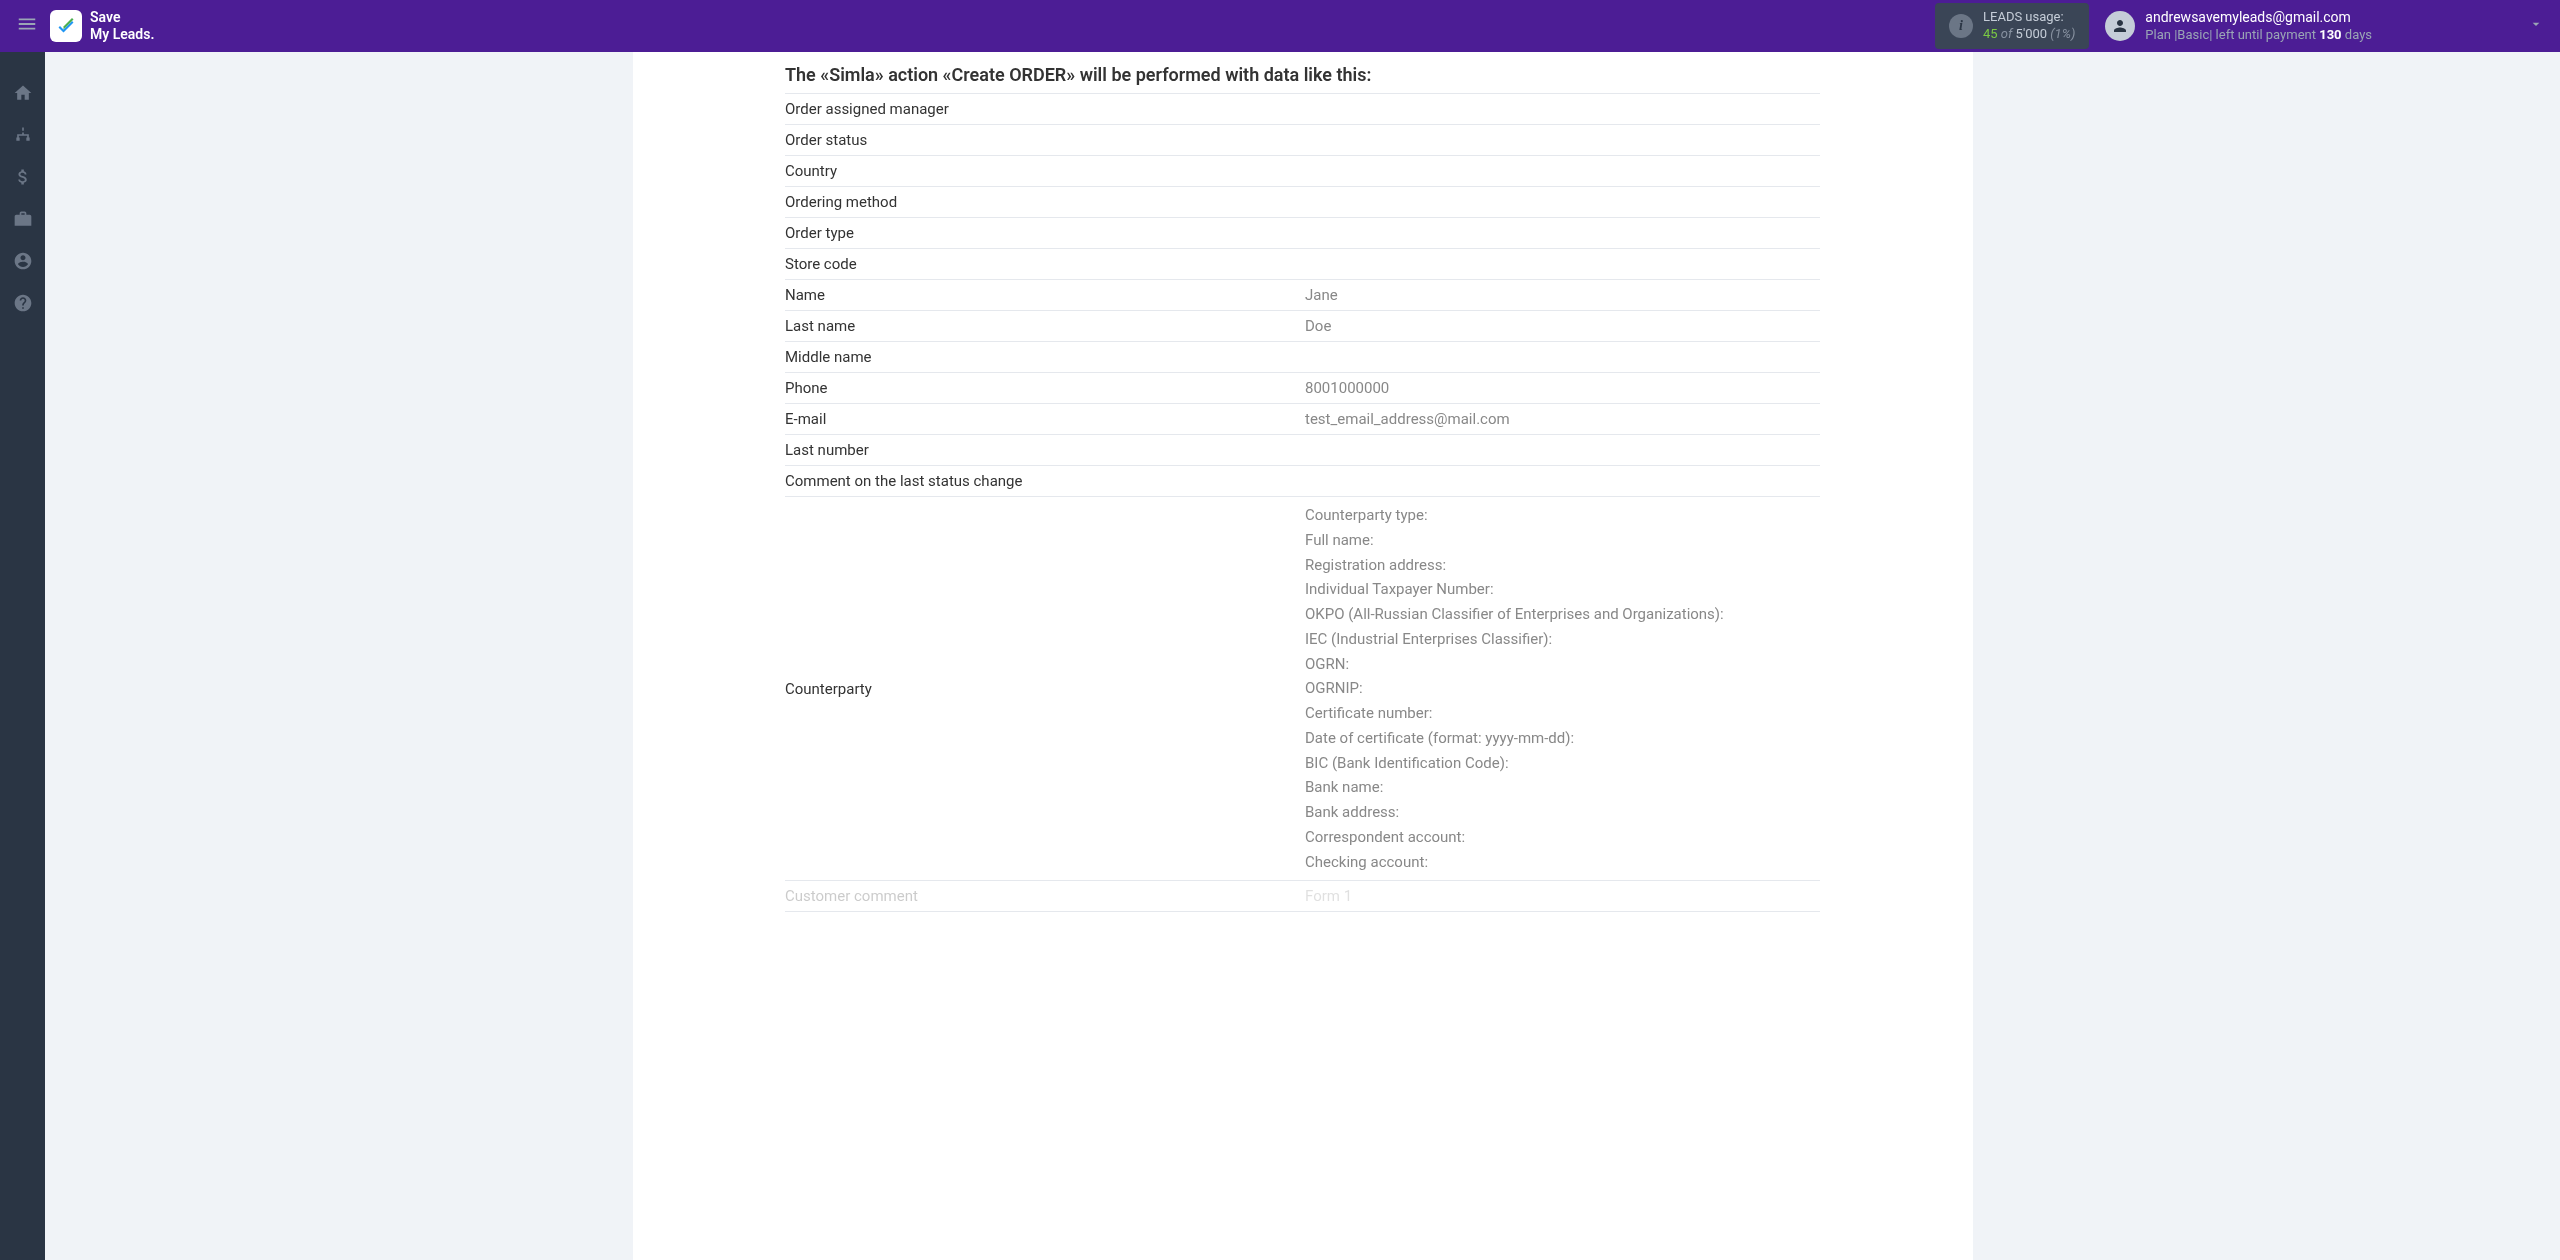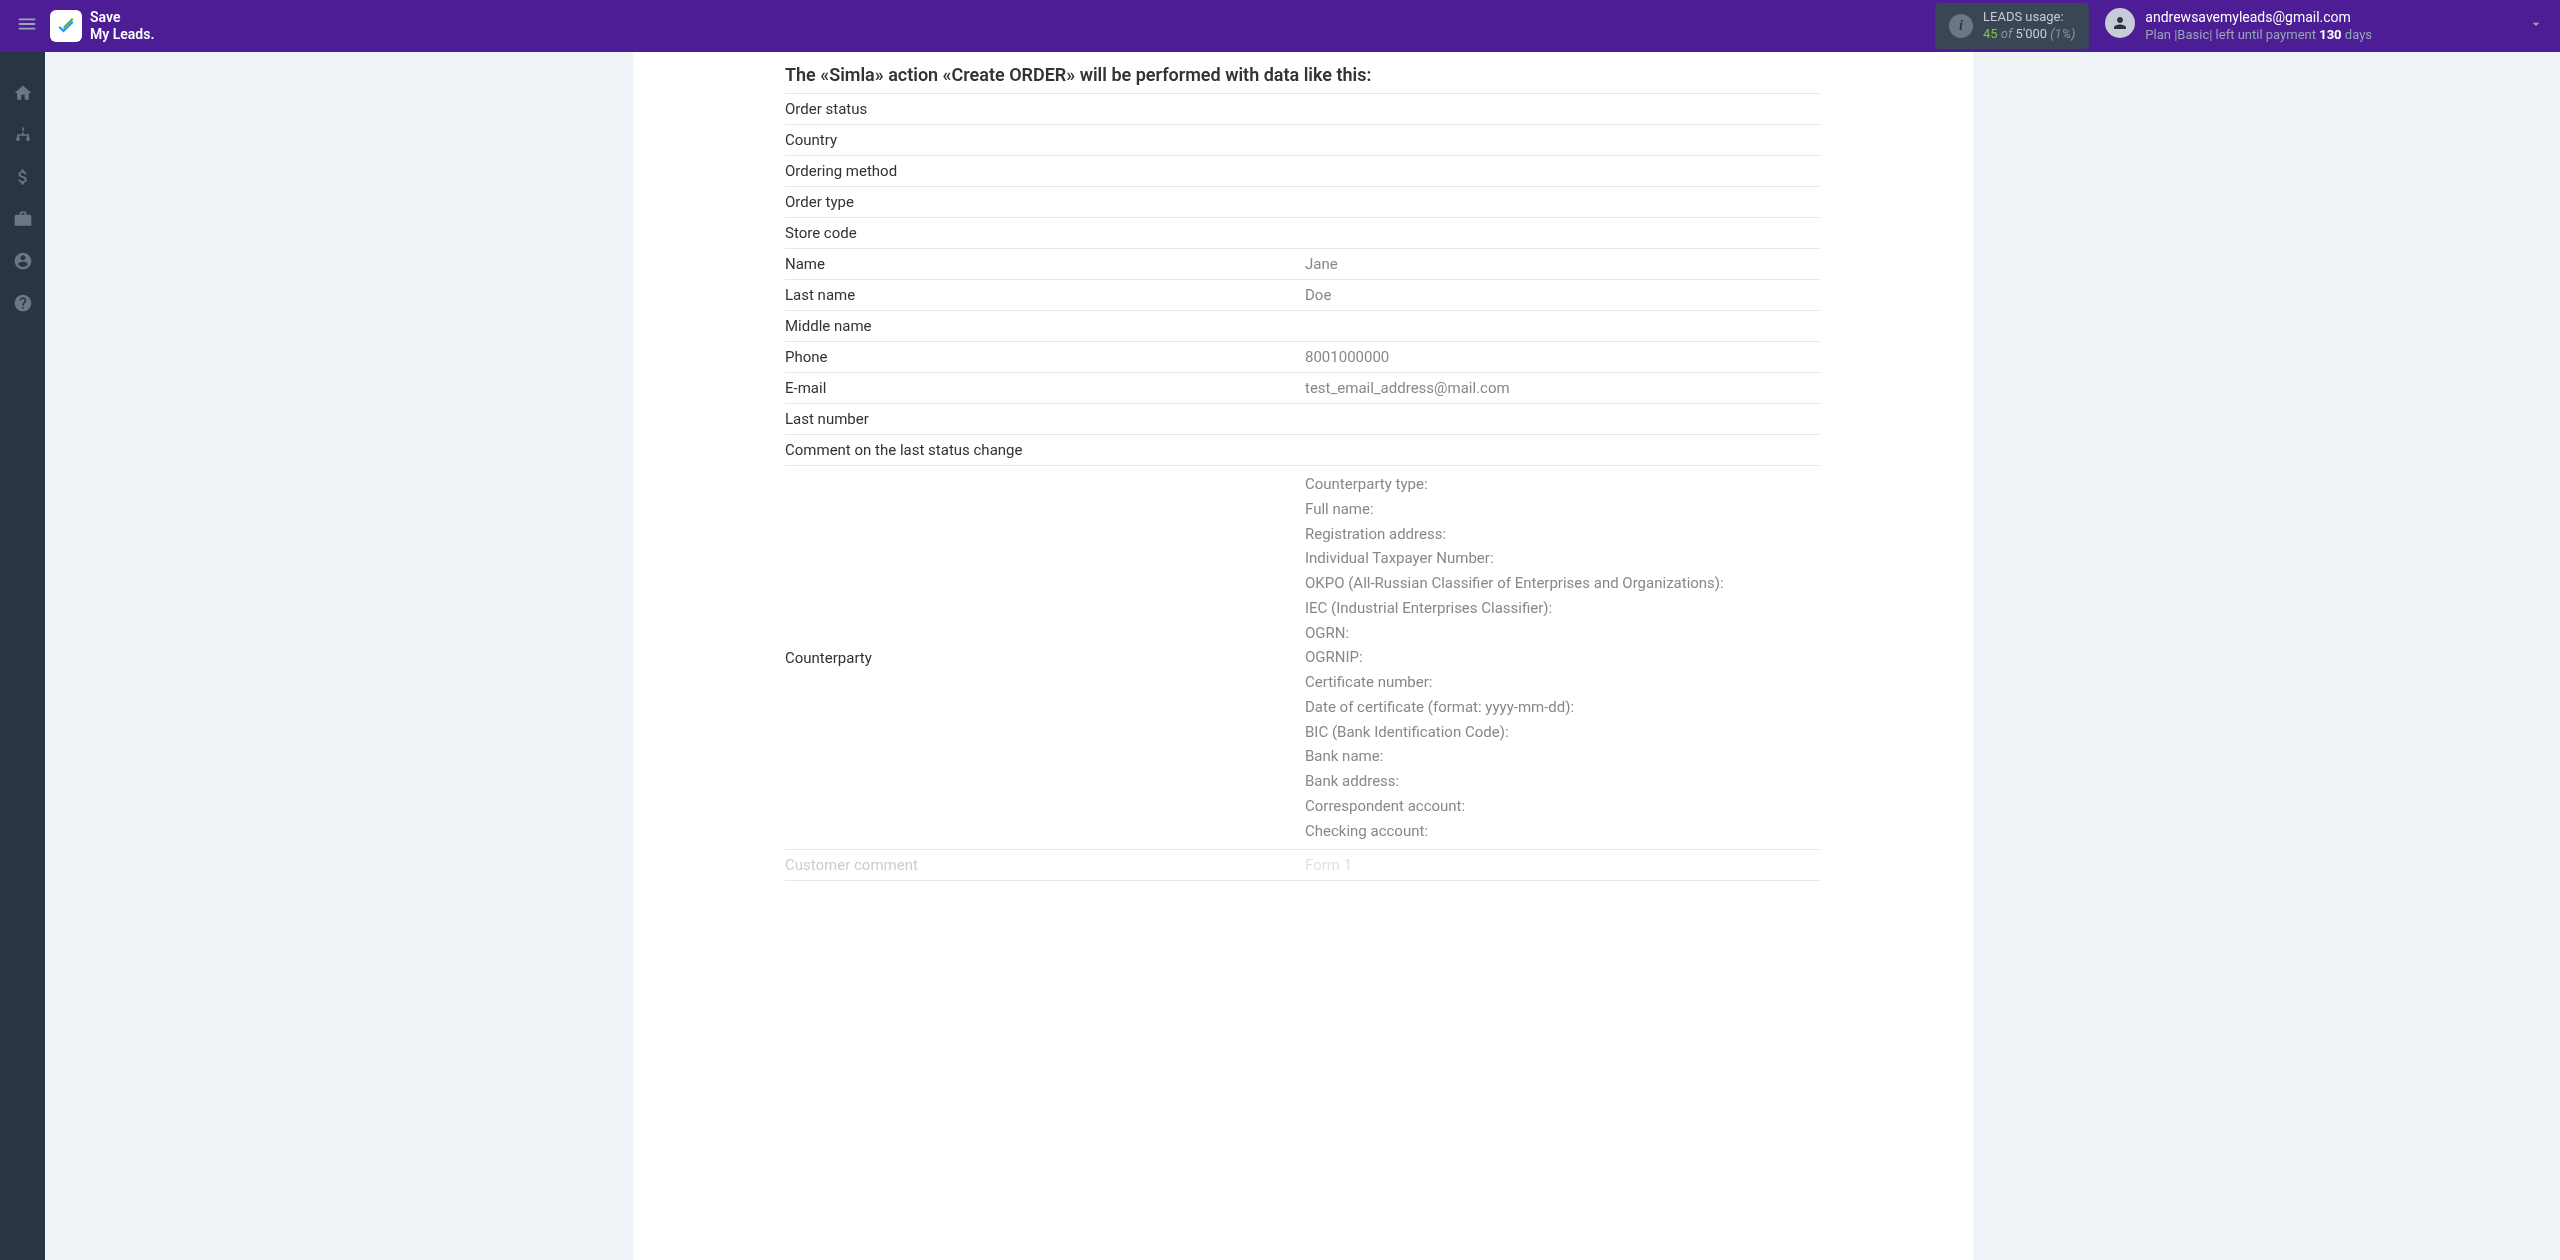--- a/index.html
+++ b/index.html
@@ -94,21 +94,21 @@
     }
     .leads-text .green {
       color: #7ac943;
     }
     .leads-text .gray-italic {
       color: #8892a1;
       font-style: italic;
     }
     .user-box {
       display: flex;
-      align-items: flex-start;
+      align-items: center;
       gap: 10px;
     }
     .user-avatar {
       width: 30px;
       height: 30px;
       background: #c5cdd8;
       border-radius: 50%;
       display: flex;
       align-items: center;
       justify-content: center;
@@ -297,20 +297,24 @@
       </svg>
   </div>
 </div>
 
 <div class="content-wrapper">
   <div class="content-panel">
     <div class="inner-content">
       <div class="section-title">The «Simla» action «Create ORDER» will be performed with data like this:</div>
       <table class="data-table">
         <tbody id="rows-body">
+            <tr class="data-row">
+              <td class="label-cell">Order assigned manager</td>
+              <td class="value-cell"></td>
+            </tr>
             <tr class="data-row">
               <td class="label-cell">Order status</td>
               <td class="value-cell"></td>
             </tr>
             <tr class="data-row">
               <td class="label-cell">Country</td>
               <td class="value-cell"></td>
             </tr>
             <tr class="data-row">
               <td class="label-cell">Ordering method</td>

